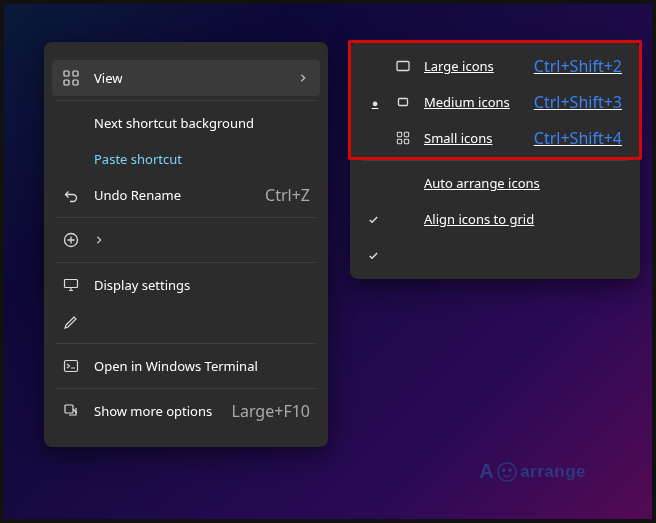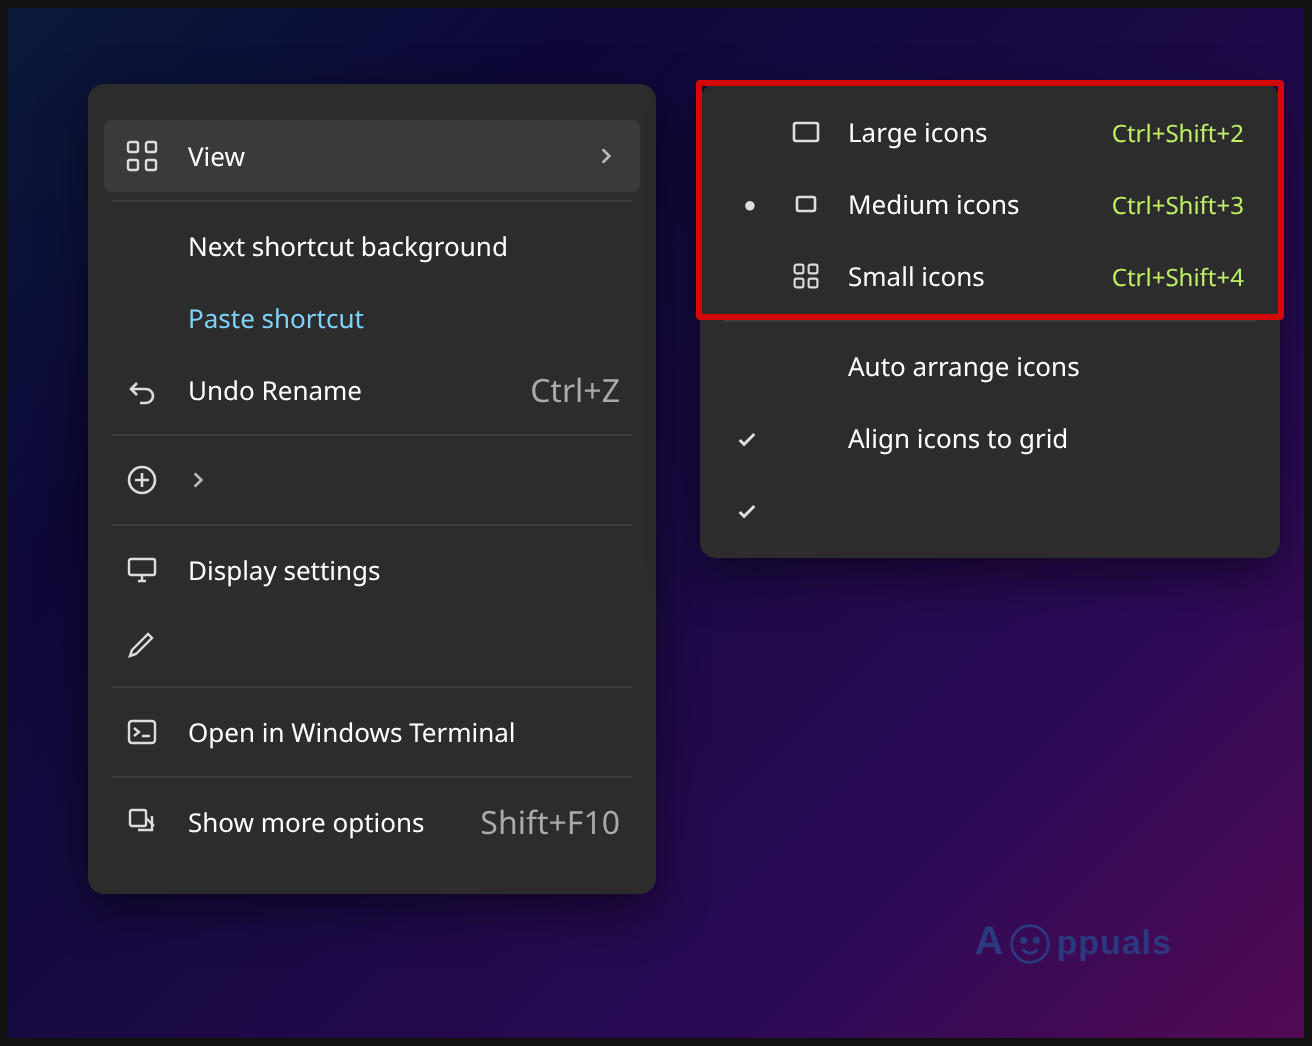--- a/index.html
+++ b/index.html
@@ -52,26 +52,26 @@
   .menu-item .label { flex: 1; font-size: 13px; white-space: nowrap; }
   .menu-item .shortcut { color: #aaa; font-size: 16px; }
   .menu-item.disabled .label { color: #7dd3fc; }
   .menu-item .chevron { color:#bbb; flex:0 0 12px; display:flex; align-items:center; }
   .sep { height:1px; background:#3e3e3e; margin:4px 8px; }
 
   
   .sub-item {
     display:flex; align-items:center; height:36px;
     padding: 0 10px; margin:0 4px;
-    gap: 12px; border-radius:4px; cursor:default;
+    gap: 12px; border-radius:4px; cursor:default;text-decoration:underline;
   }
   .sub-item .check-slot { width:14px; flex:0 0 14px; text-align:center; color:#ddd; font-size:11px; }
   .sub-item .ico { width:18px; flex:0 0 18px; display:flex; align-items:center; justify-content:center; color:#ddd; }
   .sub-item .label { flex:1; font-size:13px; white-space:nowrap; }
-  .sub-item .shortcut { font-size:12px; color:#bef264; white-space:nowrap; }
+  .sub-item .shortcut { font-size:16px; color:#3b82f6; white-space:nowrap; }
 
   .highlight-box {
     position:absolute;
     top: 40px; left: 348px;
     width: 294px; height: 120px;
     border: 3px solid #d40808;
     border-radius: 2px;
     pointer-events:none;
   }
 
@@ -184,21 +184,21 @@
 
   <div class="menu-item">
     <span class="icon-slot">
       <svg viewBox="0 0 16 16" width="16" height="16" stroke="currentColor" fill="none" stroke-width="1.2">
         <rect x="2" y="2" width="8" height="8" rx="1"></rect>
           <path d="M6 12h7V5"></path>
           <path d="M10 6l4 4"></path>
       </svg>
     </span>
     <span class="label">Show more options</span>
-    <span class="shortcut">Shift+F10</span>
+    <span class="shortcut">Large+F10</span>
   </div>
 
 </div>
 
 <div class="submenu">
 
   <div class="sub-item">
     <span class="check-slot"></span>
     <span class="ico">
       <svg viewBox="0 0 16 16" width="16" height="16" stroke="currentColor" fill="none" stroke-width="1.3">
@@ -266,16 +266,16 @@
 <div class="highlight-box"></div>
 
 <div class="watermark">
   <span class="a">A</span>
   <svg viewBox="0 0 24 24" fill="none" stroke="#2a3f86" stroke-width="1.5">
     <circle cx="12" cy="12" r="10"></circle>
     <circle cx="8.5" cy="10" r="1.2" fill="#2a3f86"></circle>
       <circle cx="15.5" cy="10" r="1.2" fill="#2a3f86"></circle>
     <path d="M8 15c1 1.2 2.4 2 4 2s3-.8 4-2"></path>
   </svg>
-  <span class="a" style="font-size:17px;">ppuals</span>
+  <span class="a" style="font-size:17px;">arrange</span>
 </div>
 
 <div class="frame-border"></div>
 
 </body></html>

